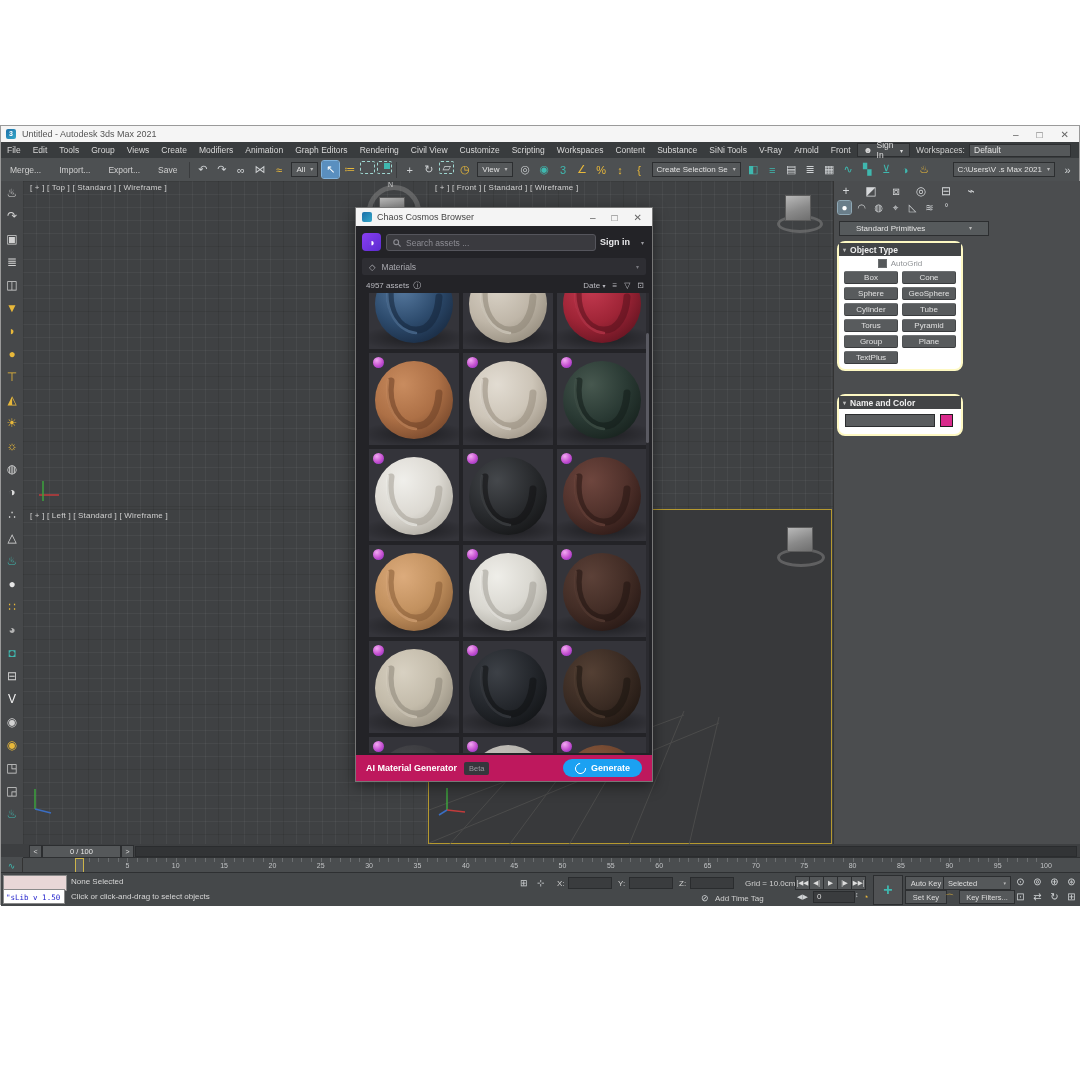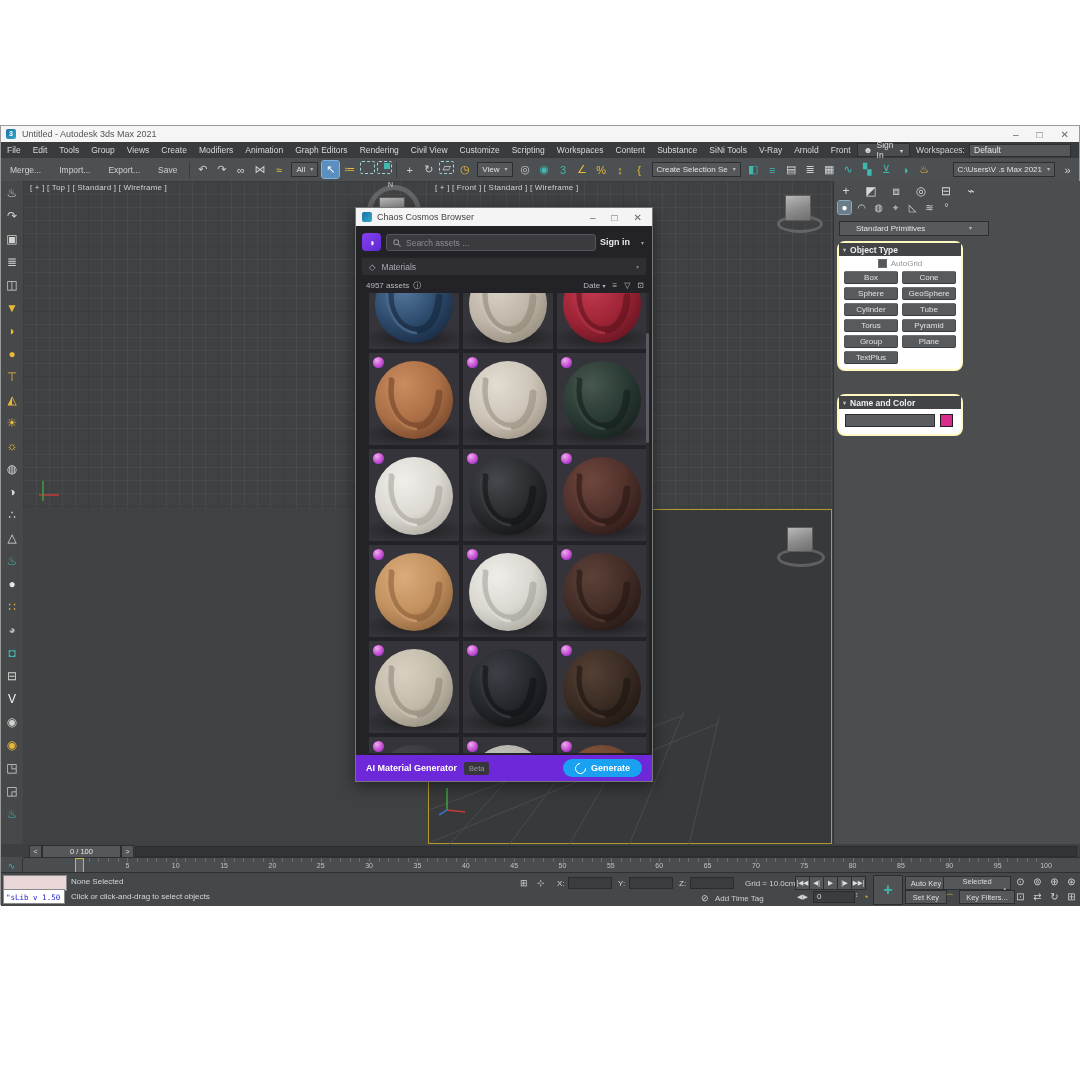--- a/index.html
+++ b/index.html
@@ -103,21 +103,21 @@
   #cs-assetsrow{position:absolute;left:10px;top:70px;width:278px;height:14px;display:flex;align-items:center;color:#b9b9bf;font-size:8px;gap:4px;}
   #cs-assets-right{margin-left:auto;display:flex;align-items:center;gap:7px;color:#b9b9bf;}
   #cs-gridwrap{position:absolute;left:13px;top:85px;width:278px;height:460px;overflow:hidden;}
   #cs-grid{position:absolute;left:0;top:-36px;display:grid;grid-template-columns:repeat(3,90px);grid-auto-rows:92px;gap:4px;}
   .mat-cell{position:relative;background:#34343a;background-image:radial-gradient(ellipse 60% 14% at 50% 88%,rgba(0,0,0,.45),transparent);}
   .mat-badge{position:absolute;left:4px;top:4px;width:11px;height:11px;border-radius:50%;background:radial-gradient(circle at 35% 30%,#f2a9f2,#c44fd0 55%,#7c2bb8);z-index:2;}
   .mat-sphere{position:absolute;left:6px;top:8px;width:78px;height:78px;border-radius:50%;}
   .mat-sphere svg{position:absolute;left:0;top:0;width:78px;height:78px;}
   #cs-scroll{position:absolute;right:3px;top:85px;width:3px;height:460px;background:#2b2b30;}
   #cs-scroll-thumb{position:absolute;left:0;top:40px;width:3px;height:110px;background:#5a5a62;border-radius:2px;}
-  #cs-footer{position:absolute;left:0;bottom:0;width:100%;height:26px;background:#6d28d9;display:flex;align-items:center;padding:0 10px;box-sizing:border-box;}
+  #cs-footer{position:absolute;left:0;bottom:0;width:100%;height:26px;background:#be185d;display:flex;align-items:center;padding:0 10px;box-sizing:border-box;}
   #cs-footer-label{color:#fff;font-size:9px;font-weight:bold;}
   #cs-beta{margin-left:7px;background:#36363c;color:#9a9aa0;font-size:7.5px;padding:2px 5px;border-radius:2px;}
   #cs-generate{margin-left:auto;height:18px;border-radius:9px;background:#1ba1f2;color:#fff;font-size:9px;font-weight:bold;display:flex;align-items:center;gap:5px;padding:0 12px;}
   #cs-gen-icon{width:9px;height:9px;border:1.5px solid #fff;border-radius:50%;border-top-color:transparent;transform:rotate(40deg);}
 </style>
 </head>
 <body>
 
 <div id="stage">
  <div id="appwin">
@@ -277,20 +277,27 @@
               <line x1="2" y1="18" x2="22" y2="18" stroke="#c23b3b"></line>
               <line x1="6" y1="4" x2="6" y2="24" stroke="#3da23d"></line>
             </svg>
       </div>
       <div class="viewport" style="left:405px;top:0;width:405px;height:328px;">
         <div class="vp-label">[ + ] [ Front ] [ Standard ] [ Wireframe ]</div>
         <div class="viewcube" style="left:348px;top:12px;width:46px;height:40px;">
           <div class="vc-ring" style="left:1px;top:22px;width:40px;height:12px;border-width:3px;"></div>
           <div class="vc-cube" style="left:9px;top:2px;width:24px;height:24px;"></div>
         </div>
+      </div>
+      <div class="viewport" style="left:0;top:328px;width:405px;height:335px;">
+        <div class="vp-label">[ + ] [ Left ] [ Standard ] [ Wireframe ]</div>
+        <svg class="axis" width="30" height="30" style="position:absolute;left:4px;top:278px;">
+              <line x1="8" y1="2" x2="8" y2="22" stroke="#3da23d"></line>
+              <line x1="8" y1="22" x2="24" y2="26" stroke="#3b6ec2"></line>
+            </svg>
       </div>
       <div id="vp-persp" style="left:405px;top:328px;width:404px;height:335px;">
         <svg width="300" height="240" style="position:absolute;left:0;top:95px;">
           <g stroke="#50504f" stroke-width="1" opacity="0.8">
             <line x1="0" y1="238" x2="290" y2="118"></line>
                 <line x1="0" y1="205" x2="255" y2="110"></line>
                 <line x1="0" y1="172" x2="220" y2="105"></line>
                 <line x1="0" y1="140" x2="185" y2="100"></line>
             <line x1="20" y1="240" x2="150" y2="95"></line>
                 <line x1="80" y1="240" x2="185" y2="98"></line>
@@ -433,21 +440,21 @@
           <div class="pb-btn" style="left:836px;top:3px;">|▶</div>
           <div class="pb-btn" style="left:850px;top:3px;">▶▶|</div>
         </div>
     <span class="sb-icon" style="left:796px;top:20px;font-size:7px;">◀▶</span>
     <div class="sb-field" style="left:812px;top:18px;width:40px;"><span style="color:#ddd;padding-left:3px;">0</span></div>
     <span class="sb-icon" style="left:854px;top:18px;font-size:7px;">↕</span>
     <span class="sb-icon" style="left:862px;top:19px;color:#e8b83a;">◔</span>
     <div id="bigkey">+</div>
     <div class="km-btn" style="left:904px;top:3px;width:32px;">Auto Key</div>
     <div class="km-btn" style="left:904px;top:17px;width:32px;">Set Key</div>
-    <div class="km-btn" style="left:942px;top:3px;width:58px;justify-content:space-between;flex-direction:column;">
+    <div class="km-btn" style="left:942px;top:3px;width:58px;justify-content:space-between;">
           <span>Selected</span>
           <span style="margin-left:auto;font-size:5px;color:#bbb;">▾</span>
         </div>
     <span class="sb-icon" style="left:944px;top:19px;color:#e8b83a;">⌒</span>
     <div class="km-btn" style="left:958px;top:17px;width:46px;">Key Filters...</div>
     <div id="navcluster">
           <span class="nav-icon" style="left:1012px;top:2px;">⊙</span>
           <span class="nav-icon" style="left:1029px;top:2px;">⊚</span>
           <span class="nav-icon" style="left:1046px;top:2px;">⊕</span>
           <span class="nav-icon" style="left:1063px;top:2px;">⊛</span>

